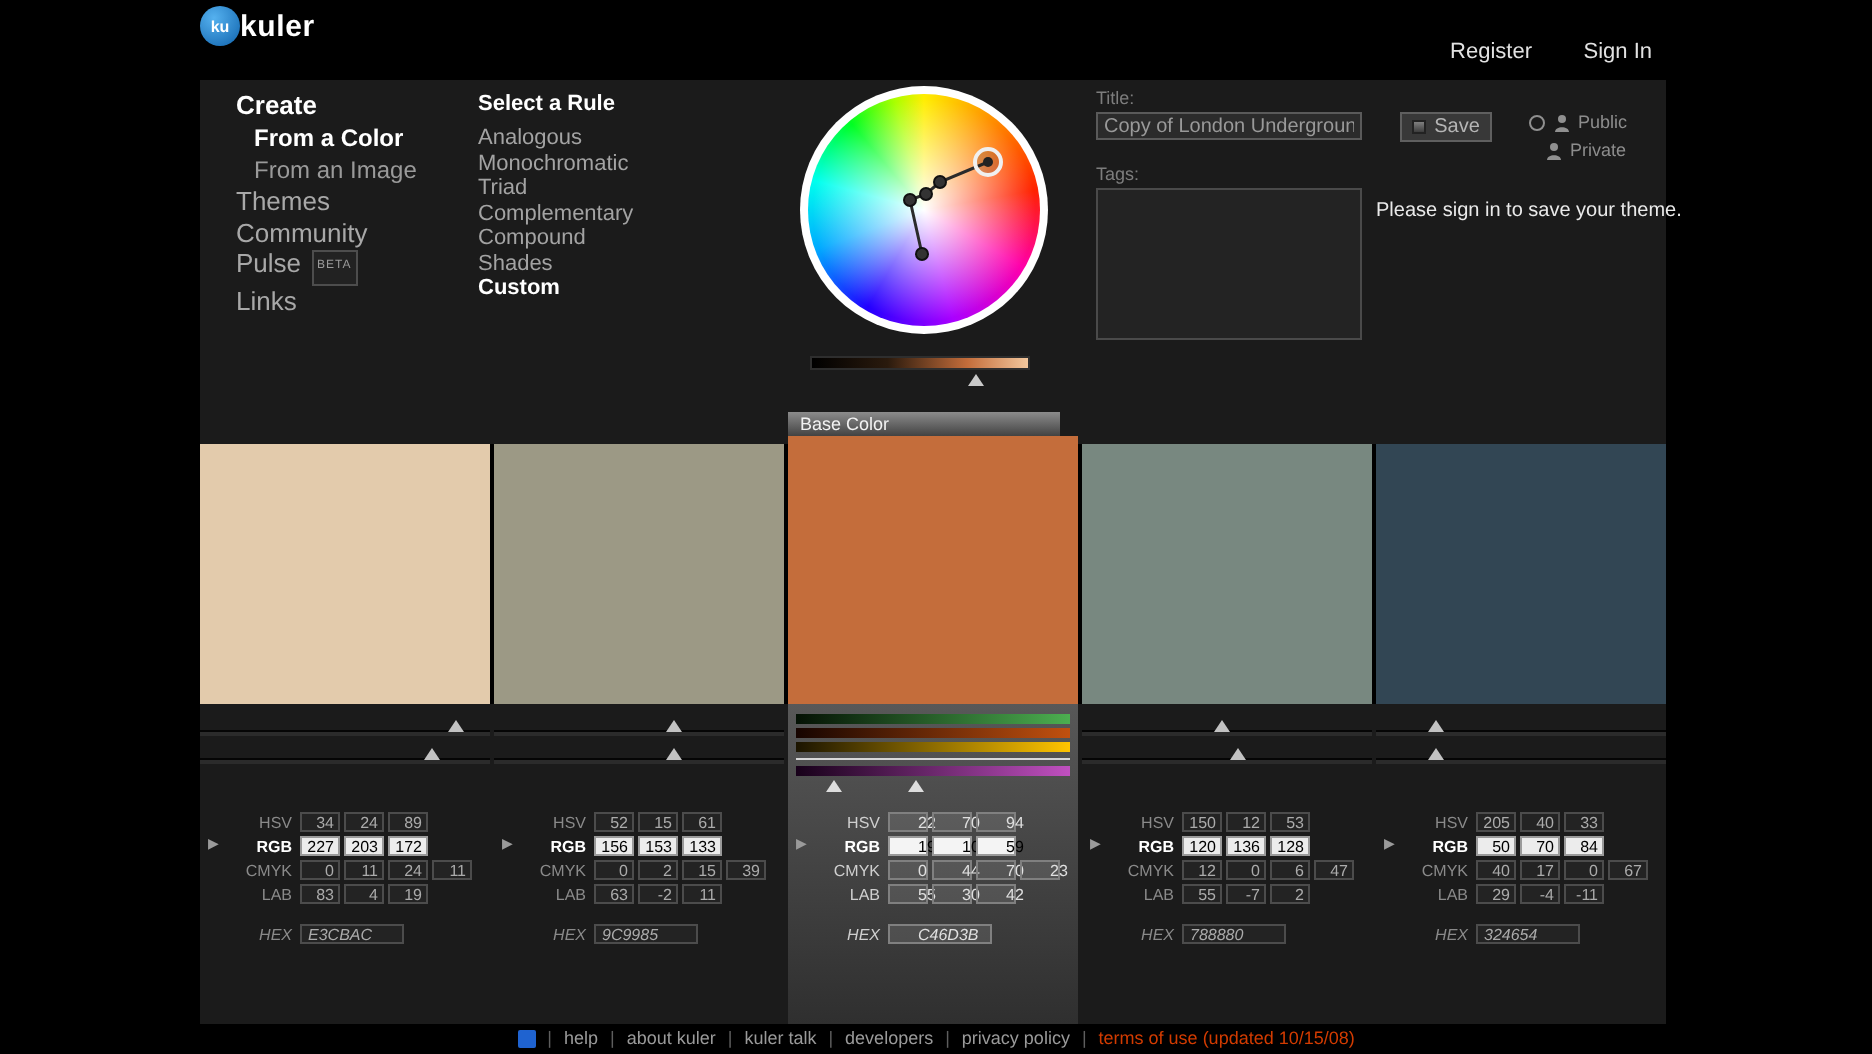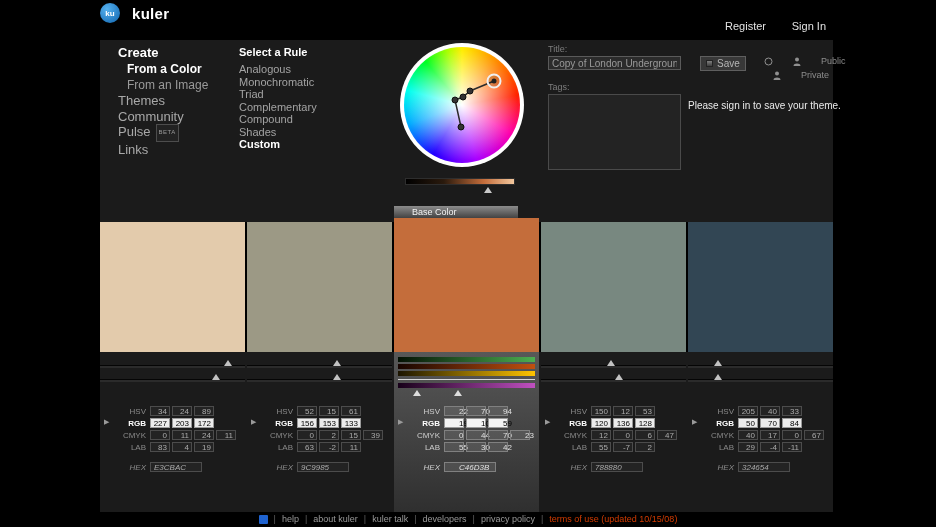--- a/index.html
+++ b/index.html
@@ -3,21 +3,21 @@
 <meta charset="utf-8">
 <style>
   * { box-sizing: border-box; }
   html,body { margin:0; padding:0; }
   body {
     width:936px; height:527px; background:#000; position:relative; overflow:hidden;
     font-family:"Liberation Sans", sans-serif; -webkit-font-smoothing:antialiased;
   }
   
   .header { position:absolute; left:0; top:0; width:936px; height:40px; background:#000; }
-  .logo { position:absolute; left:100px; top:3px; display:flex; align-items:center; gap:12px; cursor:pointer; }
+  .logo { position:absolute; left:100px; top:3px; display:flex; align-items:center; gap:0; cursor:pointer; }
   .logo-badge { width:20px; height:20px; border-radius:50%; color:#fff; font-size:8px; font-weight:bold;
     display:flex; align-items:center; justify-content:center;
     background:radial-gradient(circle at 35% 30%, #55b1ef, #0f63ad); }
   .logo-text { font-size:15px; font-weight:bold; color:#fff; letter-spacing:.3px; }
   .hdr-link { position:absolute; top:20px; font-size:11px; color:#e2e2e2; cursor:pointer; }
   .hdr-register { right:170px; }
   .hdr-signin { right:110px; }
   
   .panel { position:absolute; left:100px; top:40px; width:733px; height:472px; background:#1b1b1b; }
   
@@ -49,28 +49,28 @@
   .bright-tri { position:absolute; top:8px; width:0; height:0; border-left:4px solid transparent;
     border-right:4px solid transparent; border-bottom:6px solid #c9c9c9; transform:translateX(-4px); }
   
   .fld-label { position:absolute; font-size:9px; color:#7d7d7d; }
   .title-input { position:absolute; left:448px; top:16px; width:133px; height:14px; background:#2b2b2b;
     border:1px solid #5a5a5a; color:#999; font-size:10px; padding:0 3px; font-family:"Liberation Sans",sans-serif; }
   .save-btn { position:absolute; left:600px; top:16px; width:46px; height:15px; background:#383838;
     border:1px solid #5f5f5f; display:flex; align-items:center; justify-content:center; gap:4px;
     color:#b5b5b5; font-size:10px; cursor:pointer; }
   .save-ico { width:7px; height:7px; background:linear-gradient(#808080,#3d3d3d); border:1px solid #222; }
-  .vis-row { position:absolute; display:flex; align-items:flex-end; gap:20px; font-size:9px; color:#8d8d8d; cursor:pointer; }
+  .vis-row { position:absolute; display:flex; align-items:flex-end; gap:4px; font-size:9px; color:#8d8d8d; cursor:pointer; }
   .pub-row { left:664px; top:16px; } .priv-row { left:673px; top:30px; }
   .tags-area { position:absolute; left:448px; top:54px; width:133px; height:76px; background:#232323;
     border:1px solid #4a4a4a; resize:none; }
   .signin-msg { position:absolute; left:588px; top:60px; font-size:10px; color:#eaeaea; white-space:nowrap; }
   
-  .base-chip { position:absolute; left:294px; top:166px; width:124px; height:13px;
-    background:linear-gradient(#8c8c8c,#3c3c3c); color:#f2f2f2; font-size:9px; line-height:13px; padding-left:18px; }
+  .base-chip { position:absolute; left:294px; top:166px; width:136px; height:13px;
+    background:linear-gradient(#8c8c8c,#3c3c3c); color:#f2f2f2; font-size:9px; line-height:13px; padding-left:6px; }
   
   .strip { position:absolute; left:0; top:182px; width:733px; height:130px; display:flex; gap:2px; background:#000; }
   .swatch { flex:1; cursor:pointer; }
   .swatch.base { height:134px; margin-top:-4px; }
   
   .cols { position:absolute; left:0; top:312px; width:733px; height:160px; display:flex; gap:2px; }
   .col { flex:1; position:relative; }
   .col.base-col { background:linear-gradient(#585858,#2f2f2f); }
   .sliders { position:relative; height:52px; }
   .track { position:absolute; left:0; right:0; height:3px; background:#2b2b2b; border-top:1px solid #050505; }

